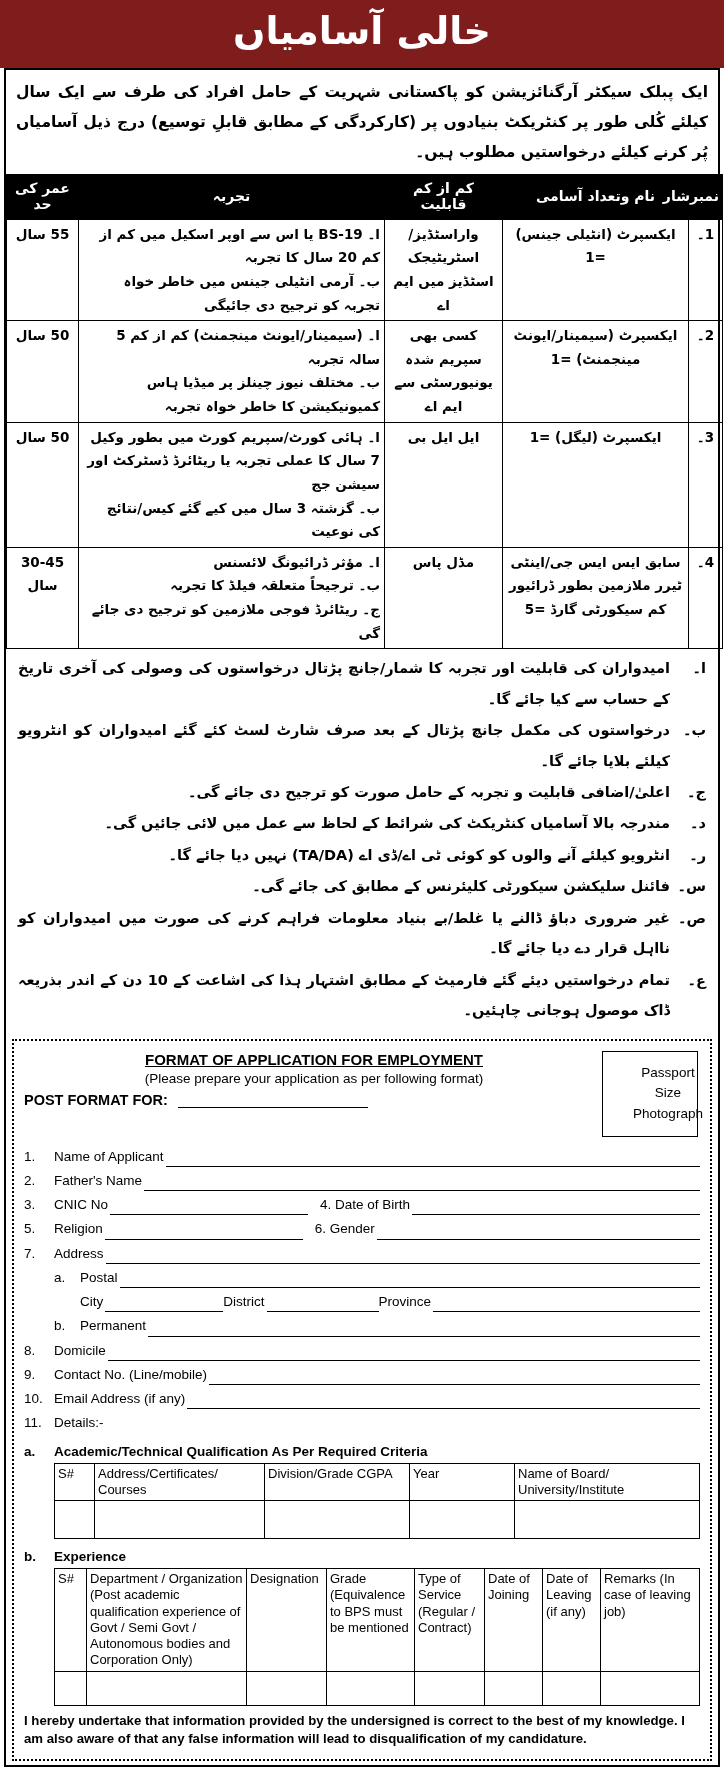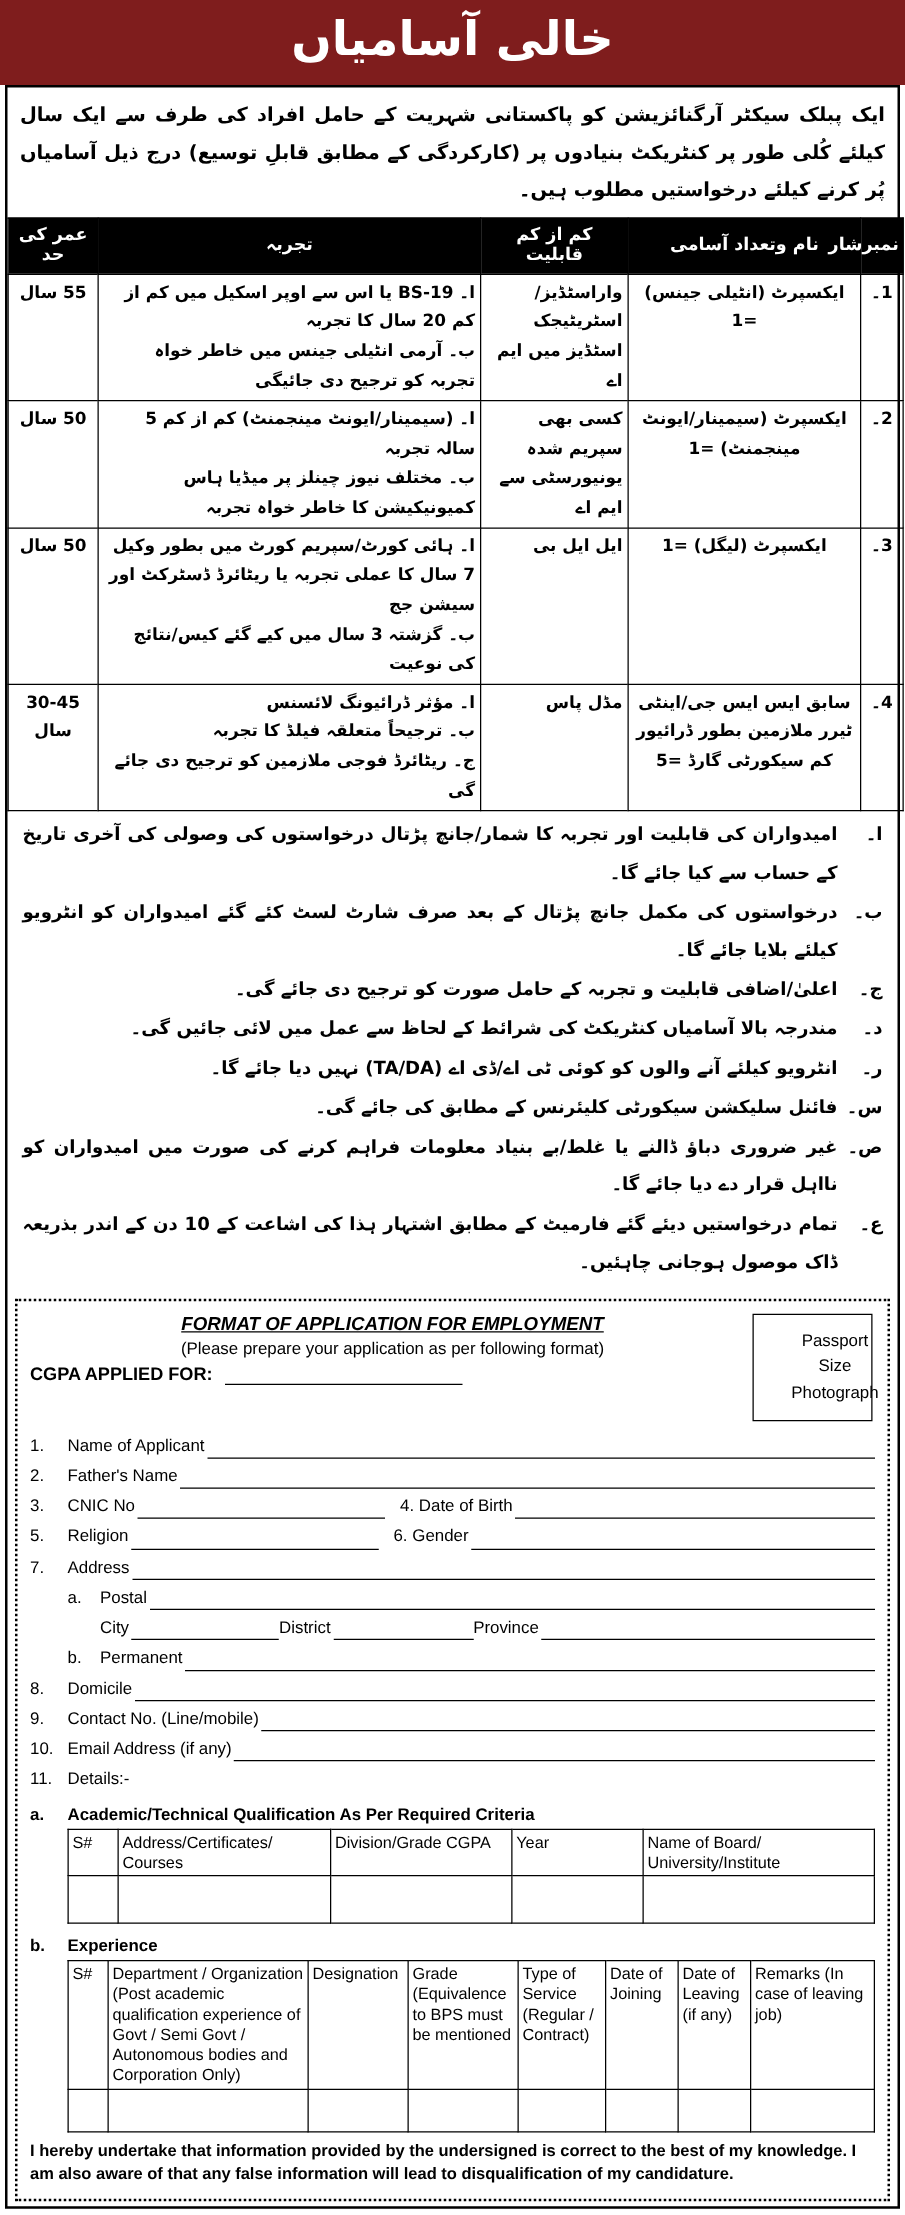--- a/index.html
+++ b/index.html
@@ -78,21 +78,21 @@
     padding: 5px 3px 7px 3px;
     vertical-align: middle;
   }
   table.jobs tbody td {
     font-size: 13.5px;
     line-height: 1.75;
     font-weight: 600;
   }
   .col-sr   { width: 34px;  text-align: center; }
   .col-name { width: 186px; text-align: center; }
-  .col-qual { width: 118px; text-align: right; }
+  .col-qual { width: 118px; text-align: center; }
   .col-exp  { width: 306px; text-align: right; }
   .col-age  { width: 72px;  text-align: center; }
   td.col-sr { font-size: 14px; padding-top: 5px; }
   td.col-age { font-size: 15px; padding-top: 5px; line-height:1.6; }
   .exp-line { display: block; }
 
   
   .cond-head {
     position: relative;
     height: 34px;
@@ -154,21 +154,20 @@
     font-size: 13.5px;
   }
   .af-head-wrap { position: relative; min-height: 86px; }
   .af-title {
     text-align: center;
     font-weight: bold;
     font-size: 15px;
     text-decoration: underline;
     padding-right: 96px;
     margin-top: 2px;
-    font-style: italic;
   }
   .af-sub {
     text-align: center;
     font-size: 13.5px;
     padding-right: 96px;
     margin-top: 3px;
   }
   .photo-box {
     position: absolute;
     right: 2px;
@@ -354,21 +353,21 @@
 
       <div class="af-head-wrap">
         <div class="af-title">FORMAT OF APPLICATION FOR EMPLOYMENT</div>
         <div class="af-sub">(Please prepare your application as per following format)</div>
         <div class="photo-box">
           <span>Passport</span>
           <span>Size</span>
           <span>Photograph</span>
         </div>
         <div class="post-applied">
-          <span class="lbl">CGPA APPLIED FOR:</span>
+          <span class="lbl">POST FORMAT FOR:</span>
           <span class="rule"></span>
         </div>
       </div>
 
       <div class="fields">
 
         <div class="fld">
           <span class="num">1.</span>
           <span class="lbl">Name of Applicant</span>
           <span class="rule"></span>

